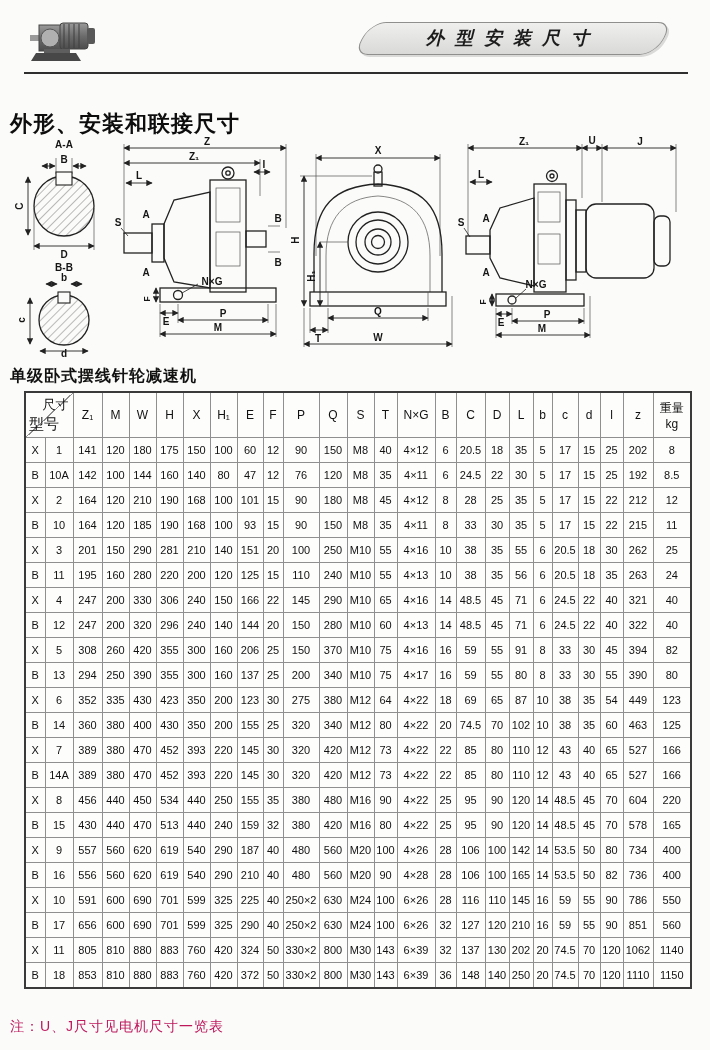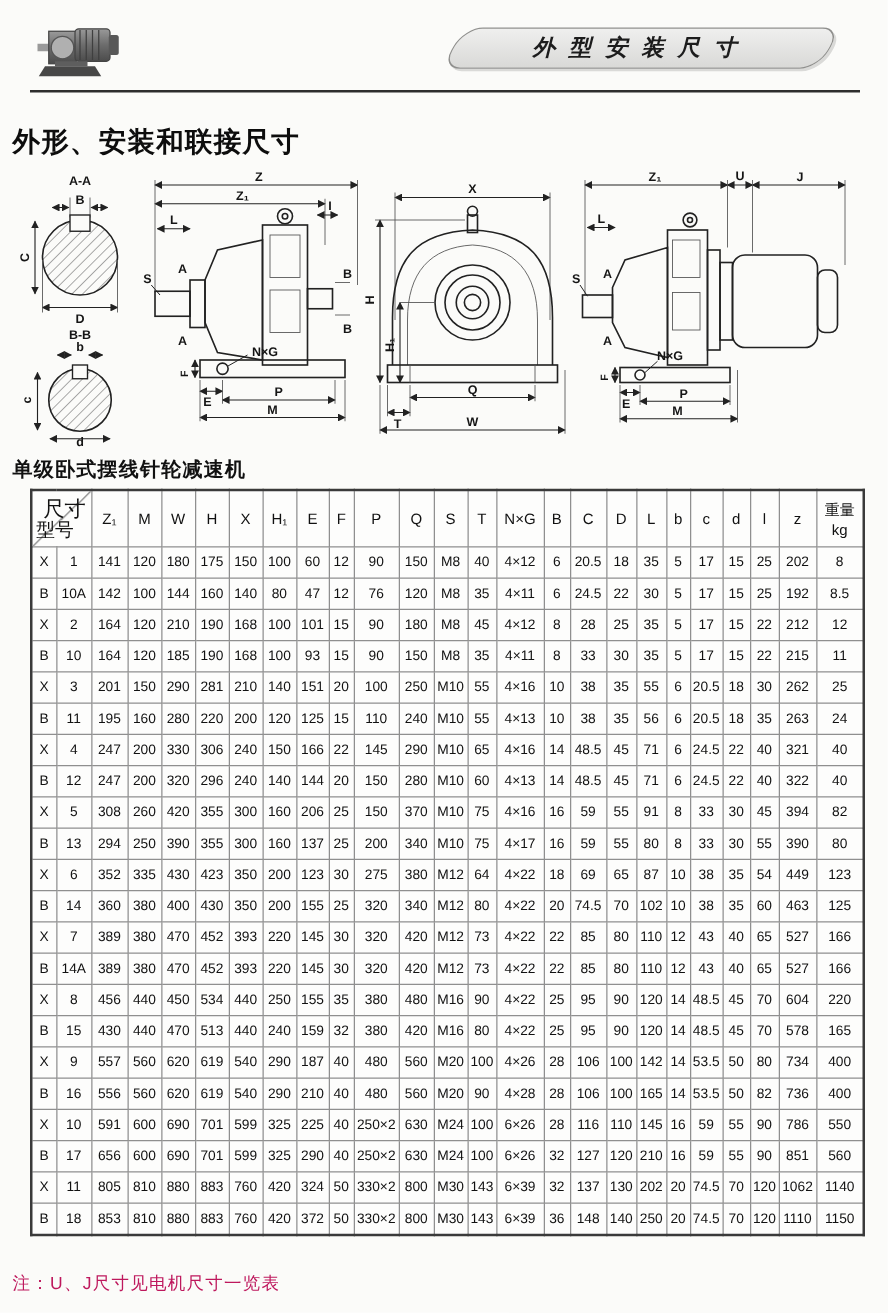--- a/index.html
+++ b/index.html
@@ -18,21 +18,21 @@
     transform:skewX(-30deg);
     box-shadow:3px 2px 0 rgba(120,120,120,.25);
   }
   .banner .txt{
     display:block;transform:skewX(30deg);text-align:center;
     font-style:italic;font-weight:bold;font-size:18px;letter-spacing:11px;
     line-height:31px;color:#1c1c1c;white-space:nowrap;
   }
   .rule{position:absolute;left:24px;top:72px;width:664px;height:2px;background:#2e2e2e;}
   .page-title{
-    position:absolute;left:10px;top:84px;
+    position:absolute;left:10px;top:94px;
     font-size:22px;font-weight:bold;letter-spacing:1px;color:#0d0d0d;
   }
   
   .figure{position:absolute;left:12px;top:136px;}
   svg text{font-family:"Liberation Sans","DejaVu Sans",sans-serif;font-size:10px;font-weight:bold;fill:#151515;}
   svg .sm{font-size:8.5px;}
   .ln{stroke:#222;stroke-width:1.3;fill:none;}
   .thin{stroke:#555;stroke-width:.7;fill:none;}
   .dim{stroke:#222;stroke-width:.9;fill:none;marker-start:url(#ar);marker-end:url(#ar);}
   .lead{stroke:#222;stroke-width:.8;fill:none;}
@@ -47,21 +47,21 @@
     border:1px solid #8f8f8f;text-align:center;vertical-align:middle;
     padding:0;font-weight:normal;
   }
   table.dims{border:2px solid #3a3a3a;}
   table.dims thead tr.grp th{height:25px;font-size:13px;}
   table.dims thead tr.colh th{height:44px;font-size:12px;}
   table.dims tbody td{height:24px;font-size:11px;}
   th.diag{position:relative;
     background:linear-gradient(to bottom right,transparent calc(50% - .6px),#8f8f8f calc(50% - .6px),#8f8f8f calc(50% + .6px),transparent calc(50% + .6px));
   }
-  th.diag .dt{position:absolute;top:3px;right:4px;font-size:17px;}
+  th.diag .dt{position:absolute;top:3px;right:4px;font-size:13px;}
   th.diag .db{position:absolute;bottom:3px;left:3px;font-size:15px;}
   .footnote{position:absolute;left:10px;top:1018px;font-size:14px;letter-spacing:1px;color:#be185d;}
 </style>
 </head>
 <body>
 
 <div class="photo">
   <svg width="86" height="54" viewBox="0 0 86 54">
     <defs>
       <linearGradient id="mg" x1="0" y1="0" x2="0" y2="1">

